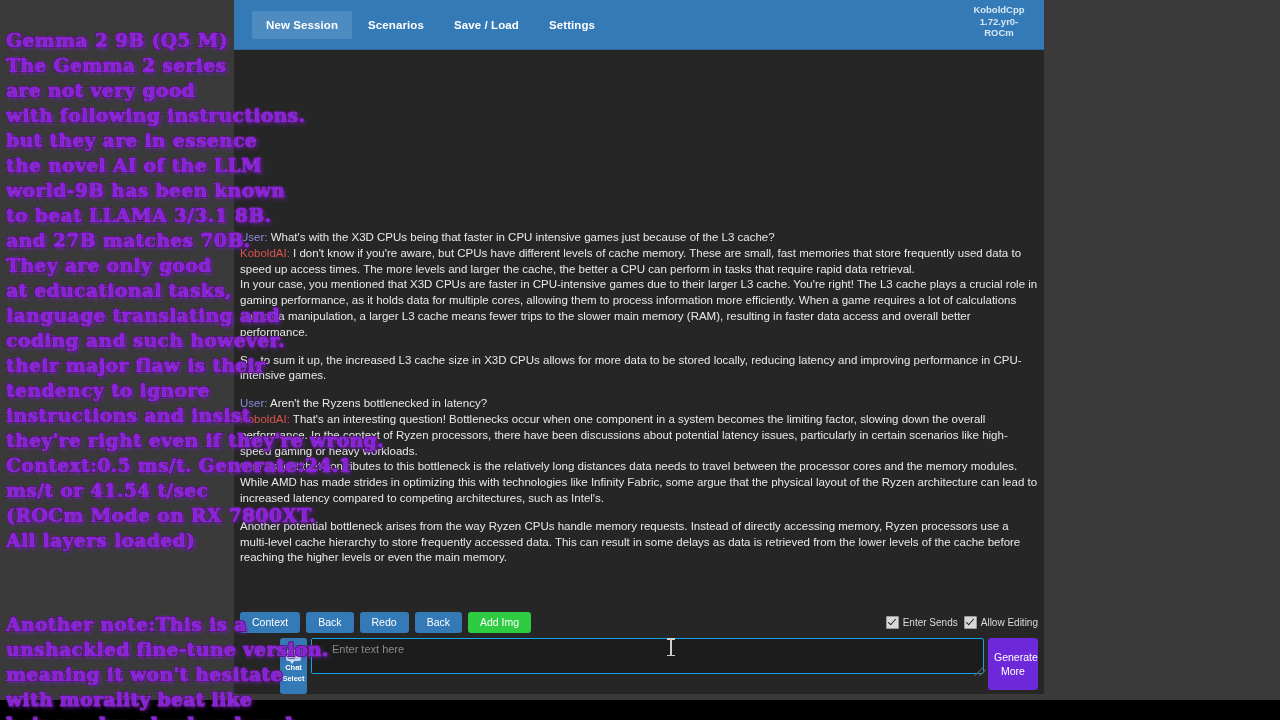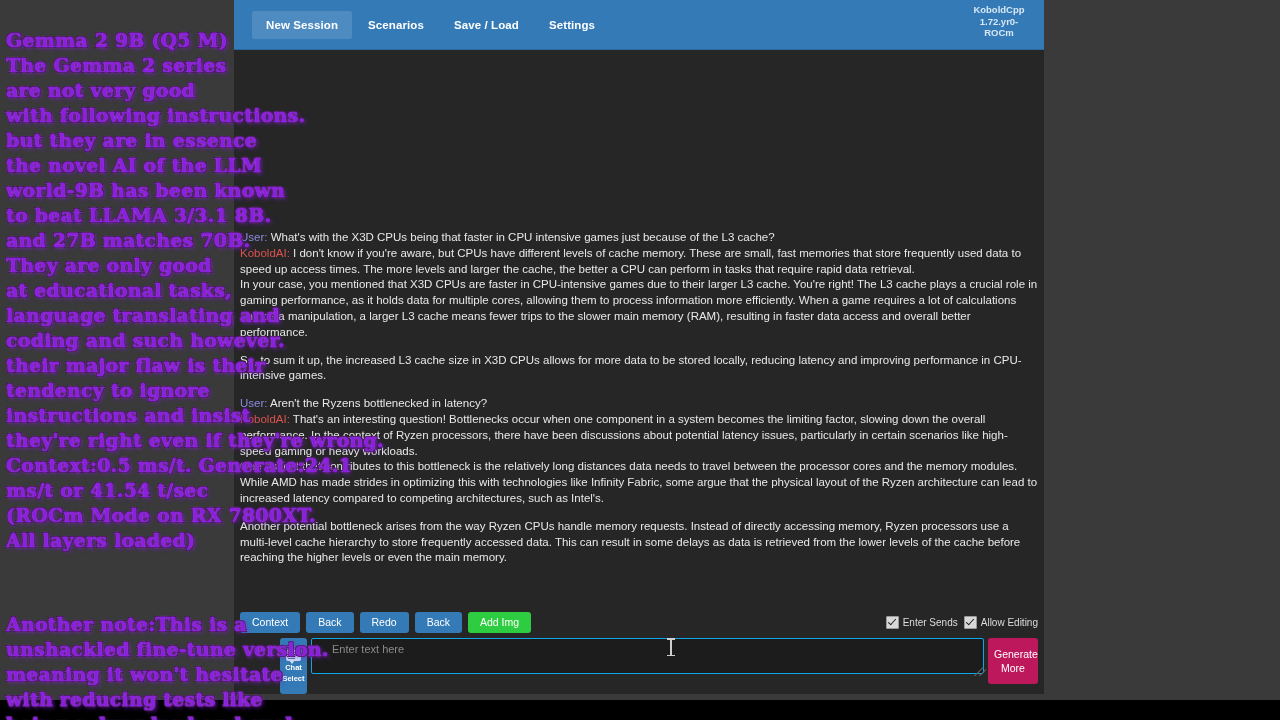--- a/index.html
+++ b/index.html
@@ -243,22 +243,22 @@
     padding: 4px 20px;
     box-sizing: border-box;
     resize: none;
     outline: none;
     position: relative;
   }
   .text-input::placeholder { color: #8a8a8a; }
 
   .generate-btn {
     width: 50px;
-    height: 46px;
-    background: #be185d;
+    height: 52px;
+    background: #6d28d9;
     color: #ffffff;
     border: none;
     border-radius: 3px;
     font-size: 10.5px;
     line-height: 14px;
     cursor: pointer;
     flex: 0 0 auto;
     font-family: "Liberation Sans", sans-serif;
   }
 
@@ -437,21 +437,21 @@
       <div>they're right even if they're wrong.</div>
       <div>Context:0.5 ms/t.  Generate:24.1</div>
       <div>ms/t or 41.54 t/sec</div>
       <div>(ROCm Mode on RX 7800XT.</div>
       <div>All layers loaded)</div>
     </div>
   <div class="overlay" id="overlay-bottom">
       <div>Another note:This is a</div>
       <div>unshackled fine-tune version.</div>
       <div>meaning it won't hesitate</div>
-      <div>with reducing tests like</div>
+      <div>with morality beat like</div>
       <div>being a drug lord and such.</div>
     </div>
 
   <div class="mouse-cursor">
       <i></i>
     </div>
 
 </div>
 
 </body></html>

